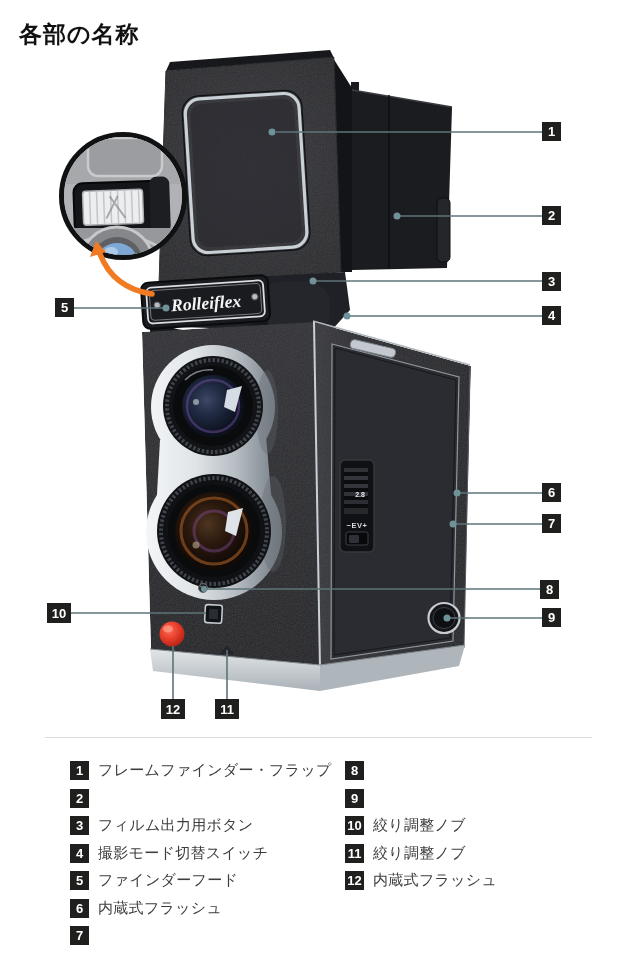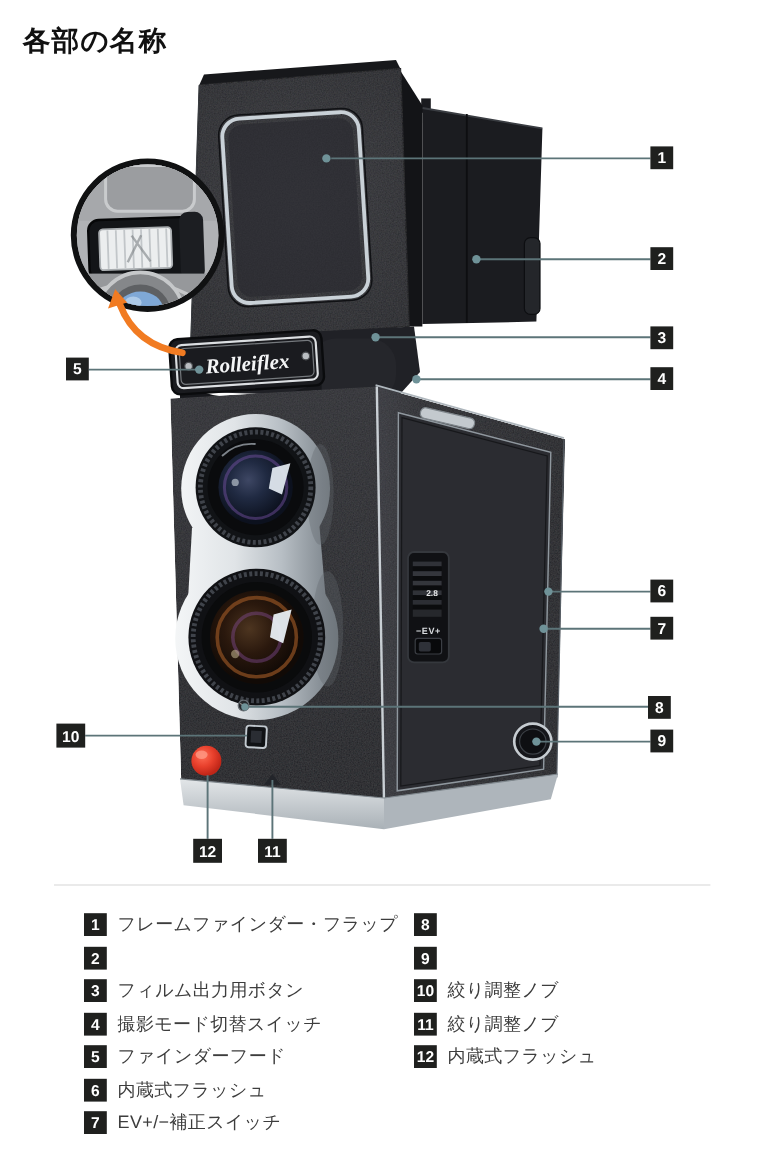--- a/index.html
+++ b/index.html
@@ -297,21 +297,20 @@
     <div class="legend-row">
       <span class="legend-num">5</span>
       <span class="legend-label">ファインダーフード</span>
     </div>
     <div class="legend-row">
       <span class="legend-num">6</span>
       <span class="legend-label">内蔵式フラッシュ</span>
     </div>
     <div class="legend-row">
       <span class="legend-num">7</span>
-      <span class="legend-label">EV+/−補正スイッチ</span>
     </div>
   </div>
 
   <div class="legend-col right">
     <div class="legend-row">
       <span class="legend-num">8</span>
     </div>
     <div class="legend-row">
       <span class="legend-num">9</span>
     </div>

